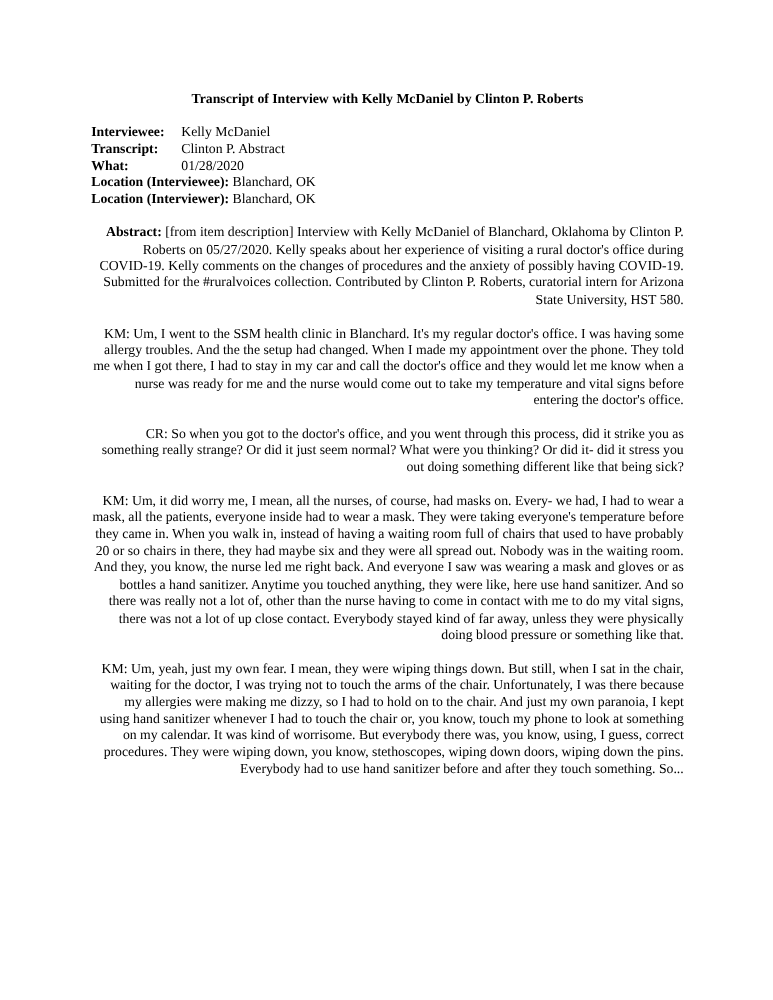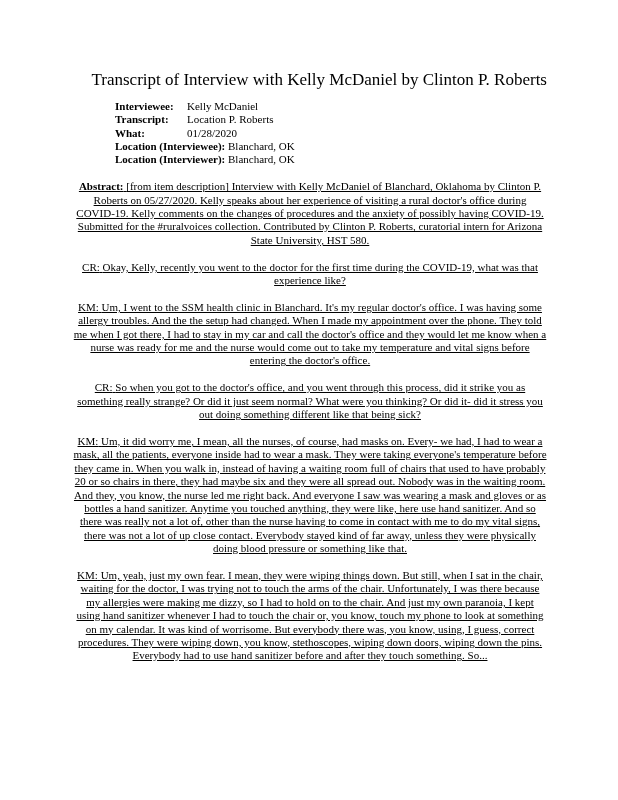--- a/index.html
+++ b/index.html
@@ -20,80 +20,74 @@
     width: 618px;
     height: 800px;
     padding: 73px 71px 30px 73px;
     background: #ffffff;
   }
   .content {
     width: 474px;
   }
   .doc-title {
     margin: 0;
-    font-size: 17px;
-    font-weight: normal;
-    text-align: right;
+    font-size: 11px;
+    font-weight: bold;
+    text-align: center;
     line-height: 13.4px;
   }
   .meta-block {
     margin-top: 13.4px;
   }
   .meta-row {
     line-height: 13.4px;
-    margin-left: 42px;
   }
   .meta-label {
     font-weight: bold;
   }
   .meta-label.tabbed {
     display: inline-block;
     width: 72px;
   }
   .para {
     margin: 13.4px 0 0 0;
     line-height: 13.4px;
-    text-align: center;
-    text-decoration: underline;
+    text-align: right;
   }
   .bold {
     font-weight: bold;
   }
 </style>
 </head>
 <body>
 
 <div class="page">
   <div class="content">
 
     <h1 class="doc-title">Transcript of Interview with Kelly McDaniel by Clinton P. Roberts</h1>
 
     <div class="meta-block">
       <div class="meta-row"><span class="meta-label tabbed">Interviewee:</span><span class="meta-value">Kelly McDaniel</span></div>
-      <div class="meta-row"><span class="meta-label tabbed">Transcript:</span><span class="meta-value">Location P. Roberts</span></div>
+      <div class="meta-row"><span class="meta-label tabbed">Transcript:</span><span class="meta-value">Clinton P. Abstract</span></div>
       <div class="meta-row"><span class="meta-label tabbed">What:</span><span class="meta-value">01/28/2020</span></div>
       <div class="meta-row">
         <span class="meta-label">Location (Interviewee):</span>
         <span class="meta-value">Blanchard, OK</span>
       </div>
       <div class="meta-row">
         <span class="meta-label">Location (Interviewer):</span>
         <span class="meta-value">Blanchard, OK</span>
       </div>
     </div>
 
     <p class="para">
       <span class="bold">Abstract:</span>
       <span>[from item description] Interview with Kelly McDaniel of Blanchard, Oklahoma by Clinton P. Roberts on 05/27/2020. Kelly speaks about her experience of visiting a rural doctor's office during COVID-19. Kelly comments on the changes of procedures and the anxiety of possibly having COVID-19. Submitted for the #ruralvoices collection. Contributed by Clinton P. Roberts, curatorial intern for Arizona State University, HST 580.</span>
     </p>
 
-    <p class="para">
-      <span>CR:</span>
-      <span>Okay, Kelly, recently you went to the doctor for the first time during the COVID-19, what was that experience like?</span>
-    </p>
 
     <p class="para">
       <span>KM:</span>
       <span>Um, I went to the SSM health clinic in Blanchard. It's my regular doctor's office. I was having some allergy troubles. And the the setup had changed. When I made my appointment over the phone. They told me when I got there, I had to stay in my car and call the doctor's office and they would let me know when a nurse was ready for me and the nurse would come out to take my temperature and vital signs before entering the doctor's office.</span>
     </p>
 
     <p class="para">
       <span>CR:</span>
       <span>So when you got to the doctor's office, and you went through this process, did it strike you as something really strange? Or did it just seem normal? What were you thinking? Or did it- did it stress you out doing something different like that being sick?</span>
     </p>

